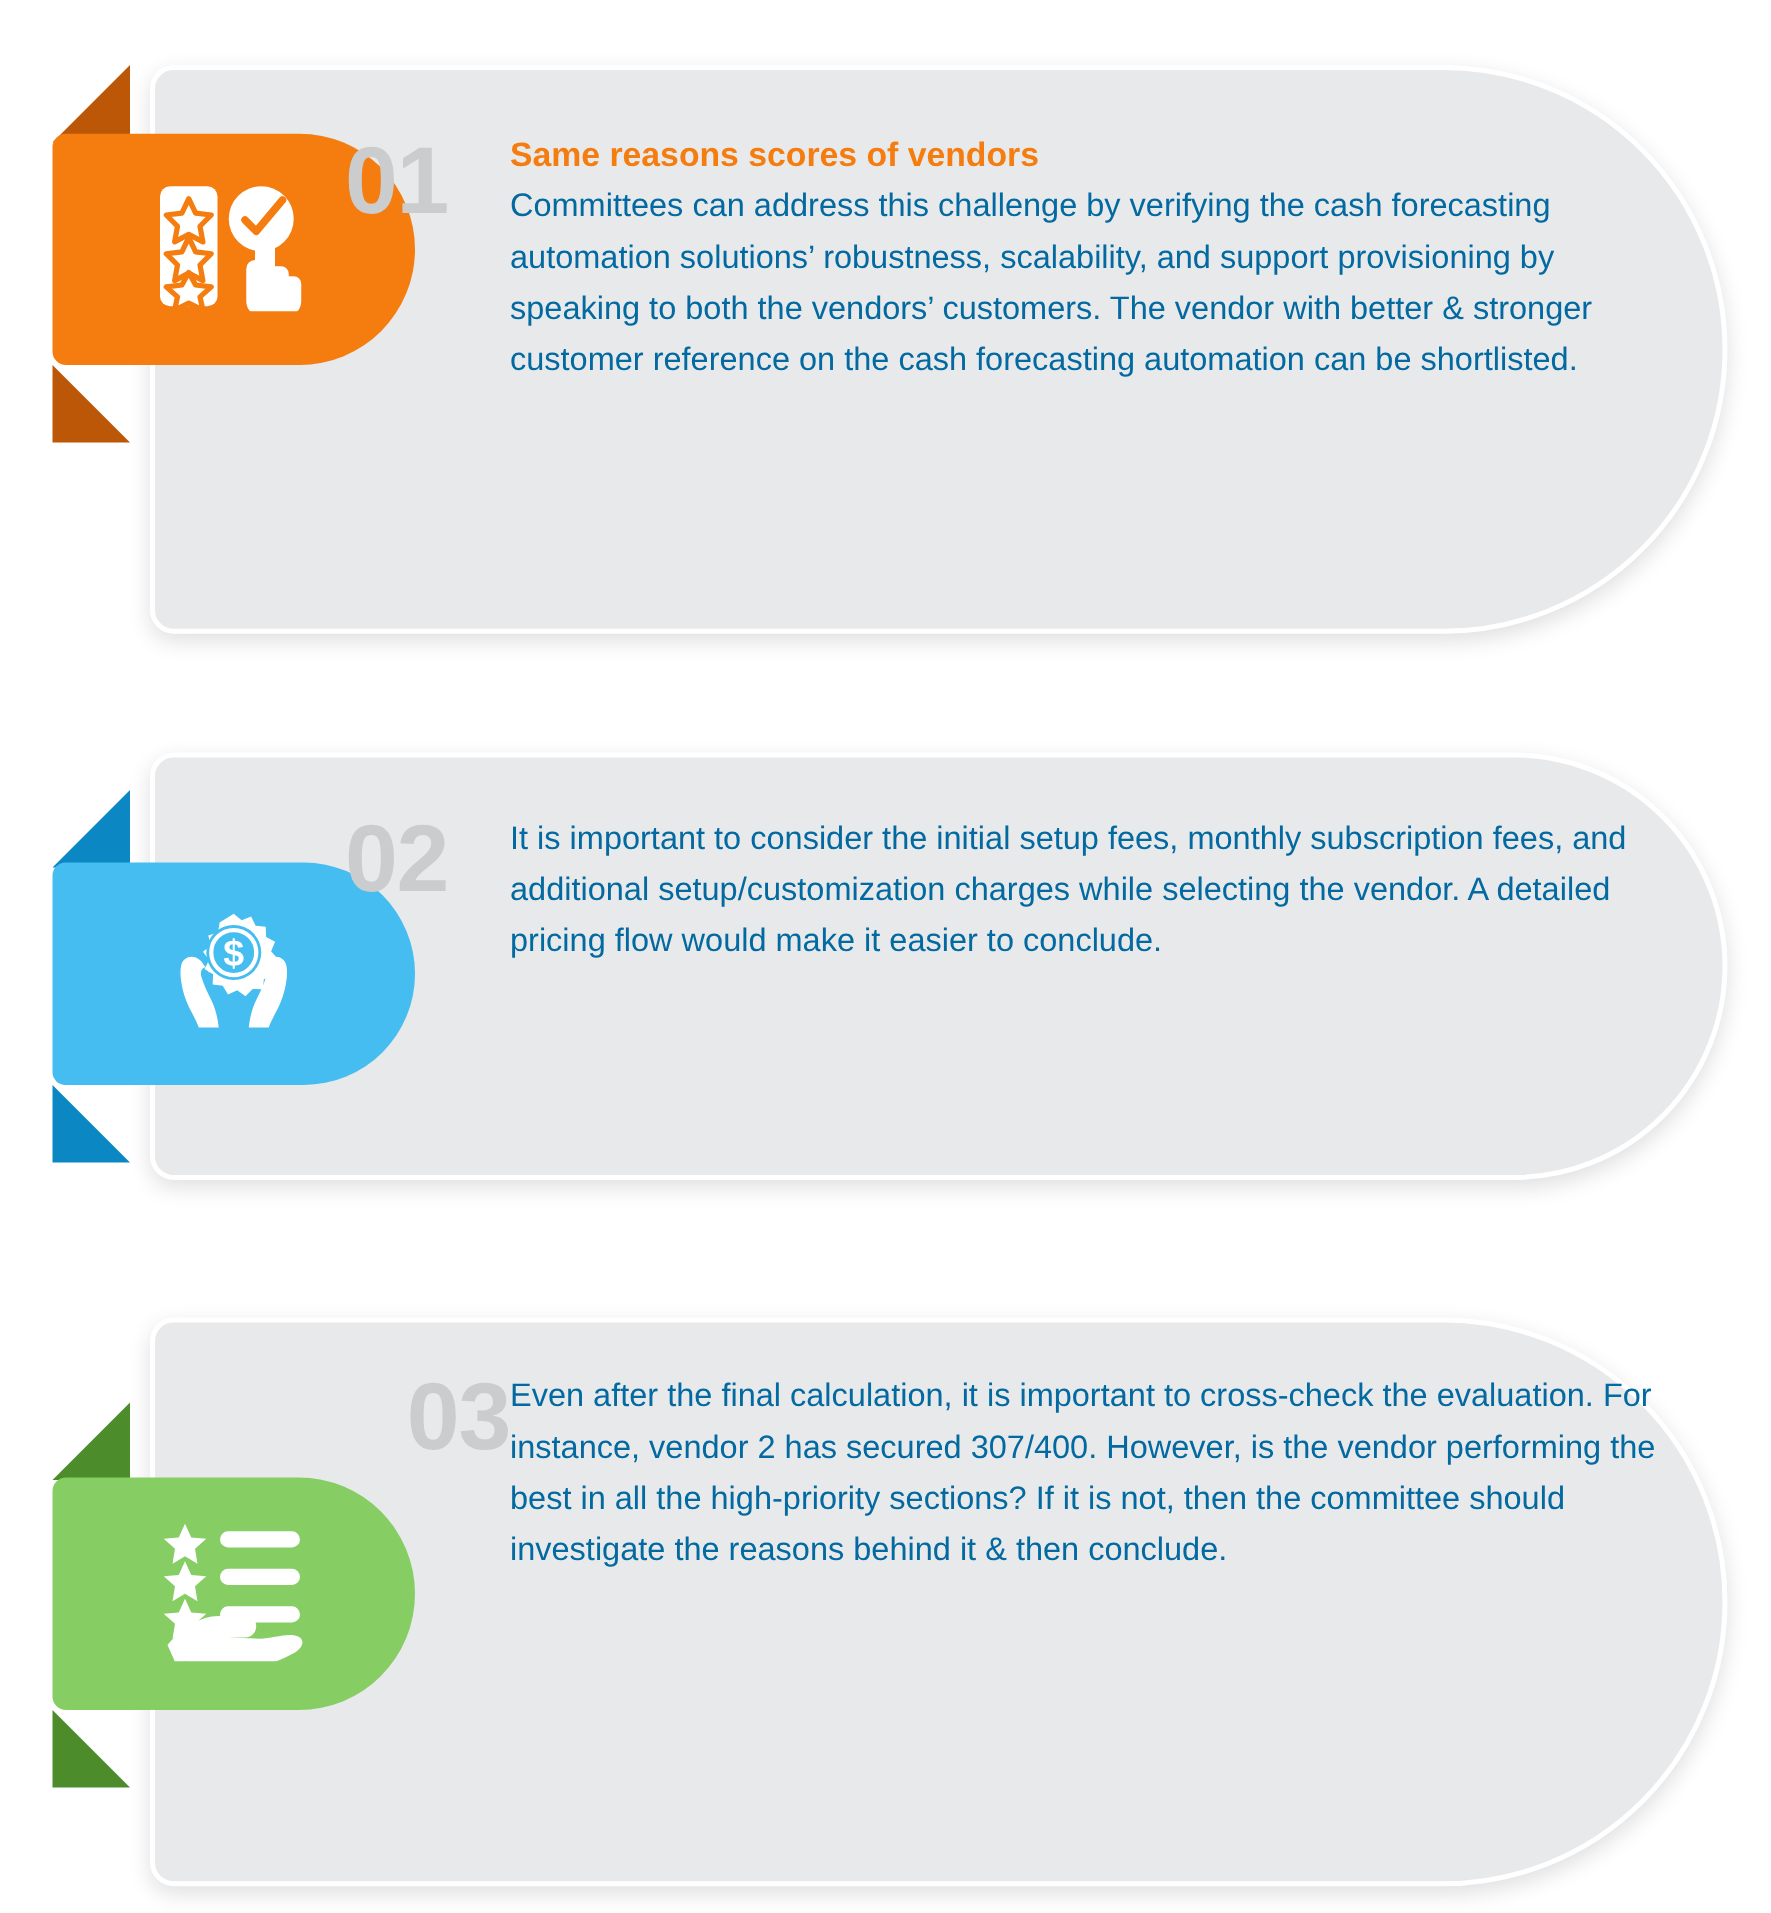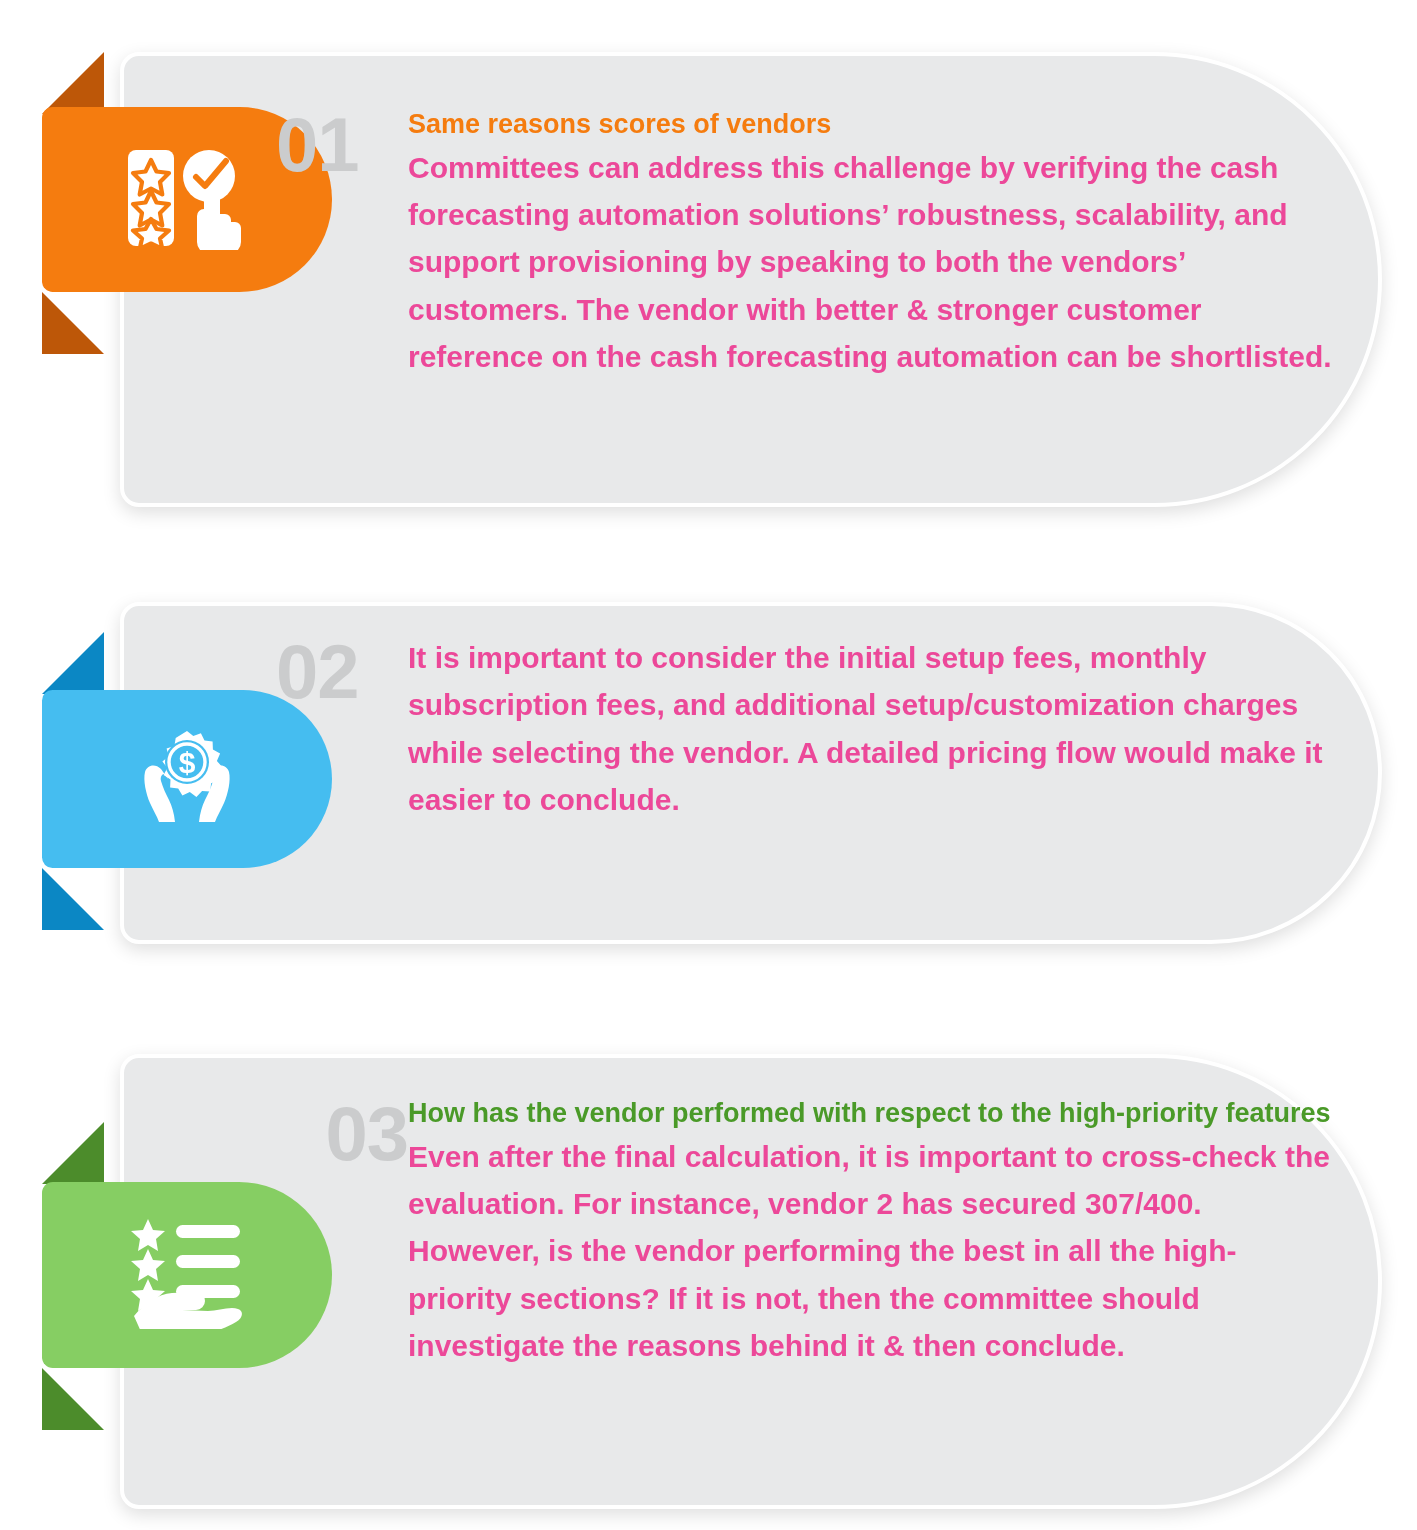--- a/index.html
+++ b/index.html
@@ -90,44 +90,44 @@
   .text-col {
     flex: 1 1 auto;
   }
   .card-title {
     font-size: 27px;
     font-weight: 700;
     line-height: 1.28;
     margin: 0 0 2px 0;
   }
   .card-body {
-    font-size: 30px;
-    font-weight: 700;
-    color: #ec4899;
+    font-size: 26px;
+    font-weight: 400;
+    color: #0369a1;
     line-height: 1.58;
     margin: 0;
   }
 
   
   #card-1 { top: 22px;  height: 455px; }
   #card-1 .panel     { left: 120px; top: 0;   width: 1262px; height: 455px; border-radius: 20px 240px 240px 20px; }
   #card-1 .ribbon    { left: 42px;  top: 55px; width: 290px; height: 240px; --fold: #bd5708; --main: #f57c0f; }
   #card-1 .ribbon-fold.top    { top: -55px; }
   #card-1 .ribbon-fold.bottom { top: 185px; }
   #card-1 .ribbon-body        { left: 0; top: 0; width: 290px; height: 185px; }
   #card-1 .content   { left: 276px; top: 55px; width: 1060px; }
   #card-1 .step-number { width: 132px; }
 
   #card-2 { top: 572px; height: 342px; }
   #card-2 .panel     { left: 120px; top: 0;   width: 1262px; height: 342px; border-radius: 20px 180px 180px 20px; }
   #card-2 .ribbon    { left: 42px;  top: 88px; width: 290px; height: 230px; --fold: #0b87c4; --main: #45bdf0; }
   #card-2 .ribbon-fold.top    { top: -58px; }
   #card-2 .ribbon-fold.bottom { top: 178px; }
   #card-2 .ribbon-body        { left: 0; top: 0; width: 290px; height: 178px; }
-  #card-2 .content   { left: 276px; top: 32px; width: 1060px; }
+  #card-2 .content   { left: 276px; top: 48px; width: 1060px; }
   #card-2 .step-number { width: 132px; }
 
   #card-3 { top: 1024px; height: 455px; }
   #card-3 .panel     { left: 120px; top: 0;   width: 1262px; height: 455px; border-radius: 20px 240px 240px 20px; }
   #card-3 .ribbon    { left: 42px;  top: 128px; width: 290px; height: 240px; --fold: #4c8c2b; --main: #86ce63; }
   #card-3 .ribbon-fold.top    { top: -60px; }
   #card-3 .ribbon-fold.bottom { top: 186px; }
   #card-3 .ribbon-body        { left: 0; top: 0; width: 290px; height: 186px; }
   #card-3 .content   { left: 276px; top: 42px; width: 1060px; }
   #card-3 .step-number { width: 132px; text-align: right; }
@@ -221,19 +221,18 @@
             </g>
             <path d="M8 99 c10 -12 24 -22 38 -23 l24 -1 a9 9 0 0 1 0 18 l-14 0 l26 1 c10 0 22 -5 30 -2 c6 2 5 9 -2 13 c-14 8 -32 14 -50 15 c-16 1 -28 -2 -38 -8 l-6 5 z" fill="#ffffff"></path>
           </svg>
         </span>
       </div>
     </div>
 
     <div class="content">
       <div class="step-number">03</div>
       <div class="text-col">
-        <h2 class="card-title" style="color:#4a9a28">How has the vendor performed with respect to the high-priority features</h2>
         <p class="card-body">Even after the final calculation, it is important to cross-check the evaluation. For instance, vendor 2 has secured 307/400. However, is the vendor performing the best in all the high-priority sections? If it is not, then the committee should investigate the reasons behind it &amp; then conclude.</p>
       </div>
     </div>
   </div>
 
 </div>
 
 </body></html>

